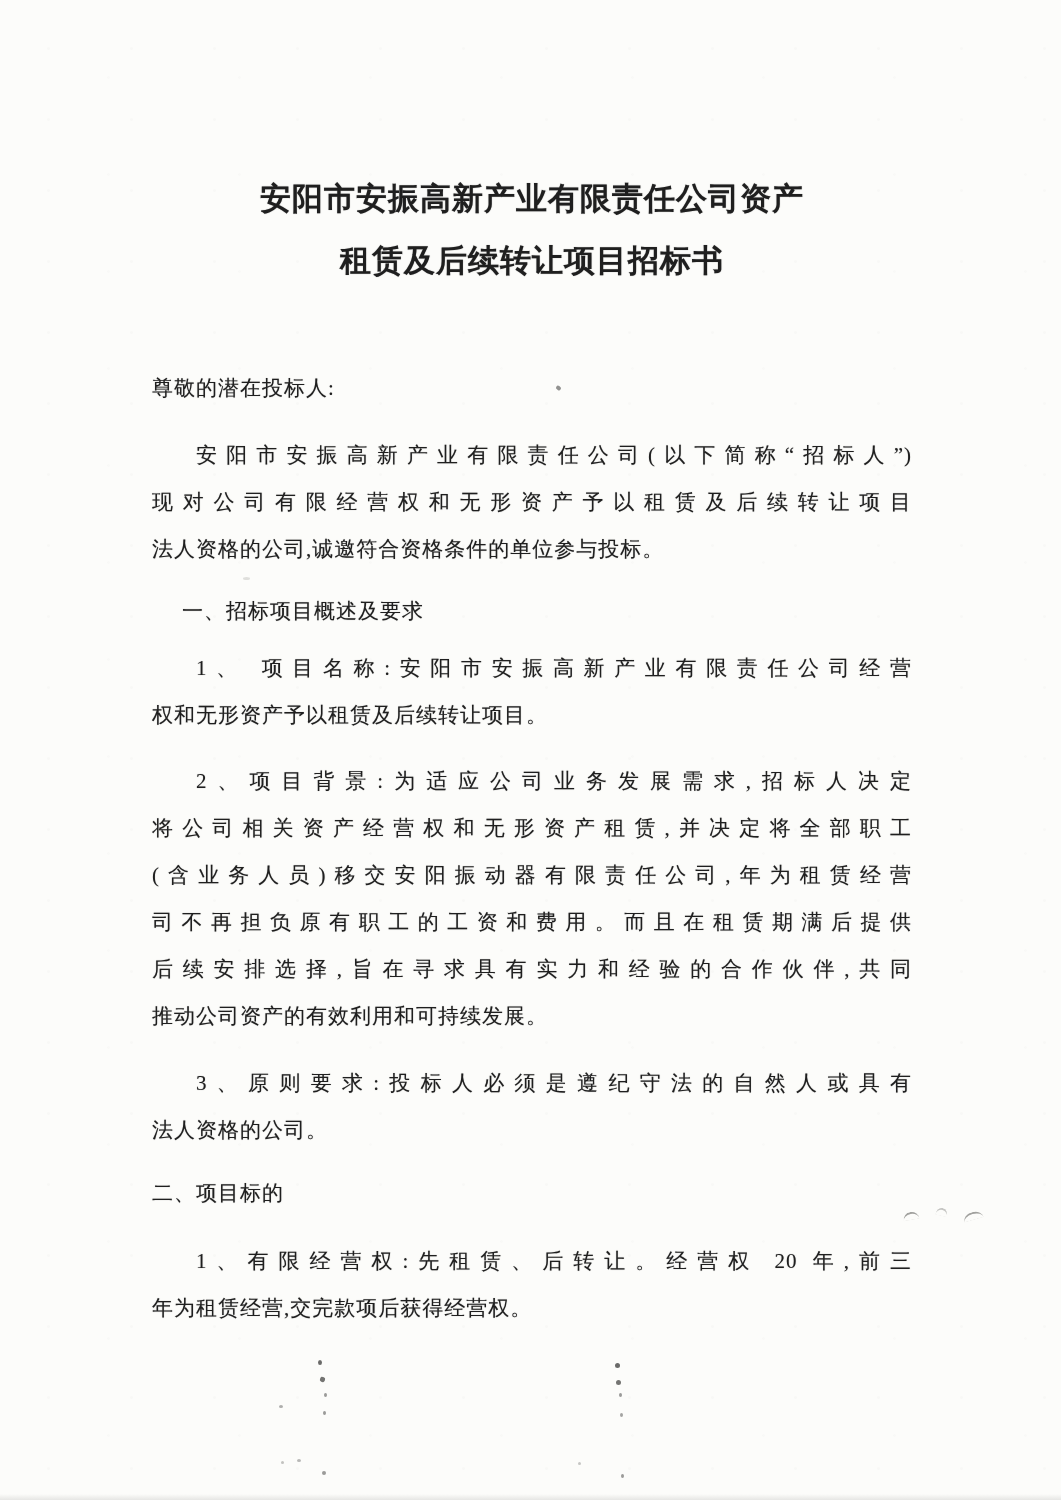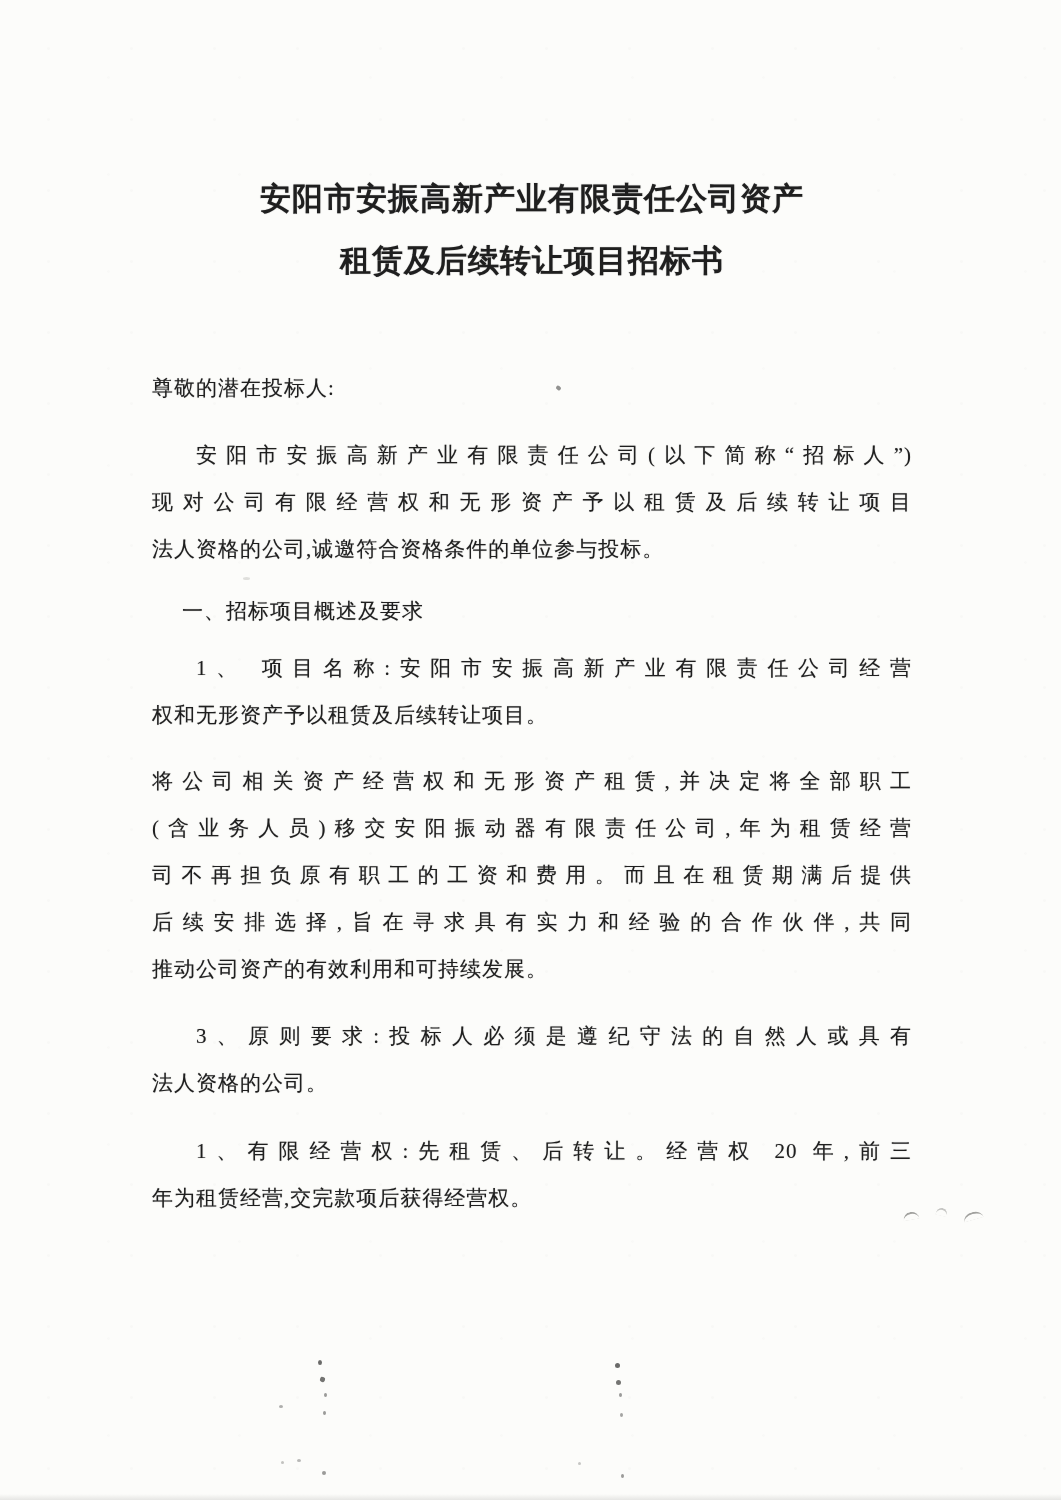--- a/index.html
+++ b/index.html
@@ -88,32 +88,34 @@
     </div>
 
     <div class="bodytext line h-1">一、招标项目概述及要求</div>
 
     <div class="bodytext item-1">
       <div class="line indent full">1、 项目名称:安阳市安振高新产业有限责任公司经营</div>
       <div class="line">权和无形资产予以租赁及后续转让项目。</div>
     </div>
 
     <div class="bodytext item-2">
+      <div class="line indent full">2、项目背景:为适应公司业务发展需求,招标人决定</div>
       <div class="line full">将公司相关资产经营权和无形资产租赁,并决定将全部职工</div>
       <div class="line full">(含业务人员)移交安阳振动器有限责任公司,年为租赁经营</div>
       <div class="line full">司不再担负原有职工的工资和费用。而且在租赁期满后提供</div>
       <div class="line full">后续安排选择,旨在寻求具有实力和经验的合作伙伴,共同</div>
       <div class="line">推动公司资产的有效利用和可持续发展。</div>
     </div>
 
     <div class="bodytext item-3">
       <div class="line indent full">3、原则要求:投标人必须是遵纪守法的自然人或具有</div>
       <div class="line">法人资格的公司。</div>
     </div>
 
+    <div class="bodytext line h-2">二、项目标的</div>
 
     <div class="bodytext item-4">
       <div class="line indent full">1、有限经营权:先租赁、后转让。经营权 20 年,前三</div>
       <div class="line">年为租赁经营,交完款项后获得经营权。</div>
     </div>
 
   </div>
 
   <div class="speck" style="left:556px;top:386px;width:5px;height:4px;opacity:.55;transform:rotate(35deg);border-radius:40%;"></div>
   <div class="speck" style="left:243px;top:577px;width:7px;height:3px;opacity:.15;"></div>

